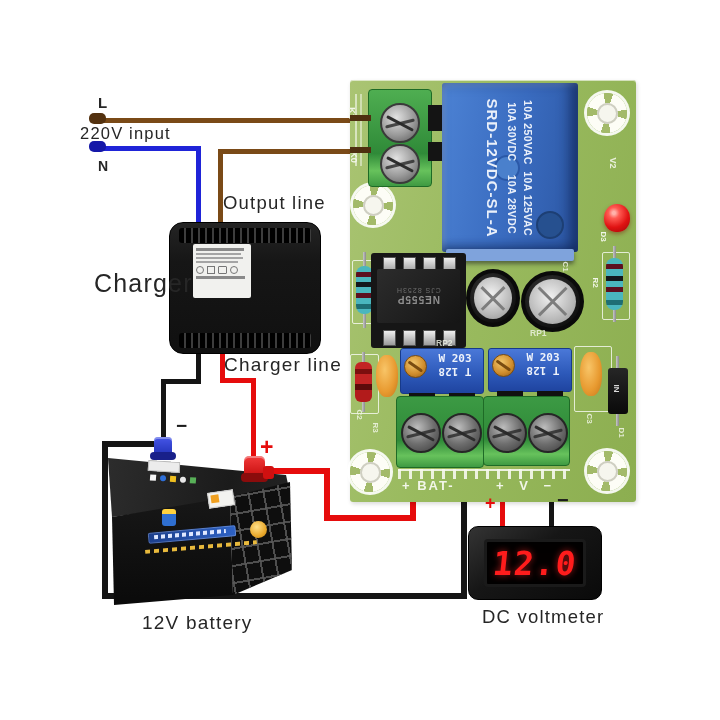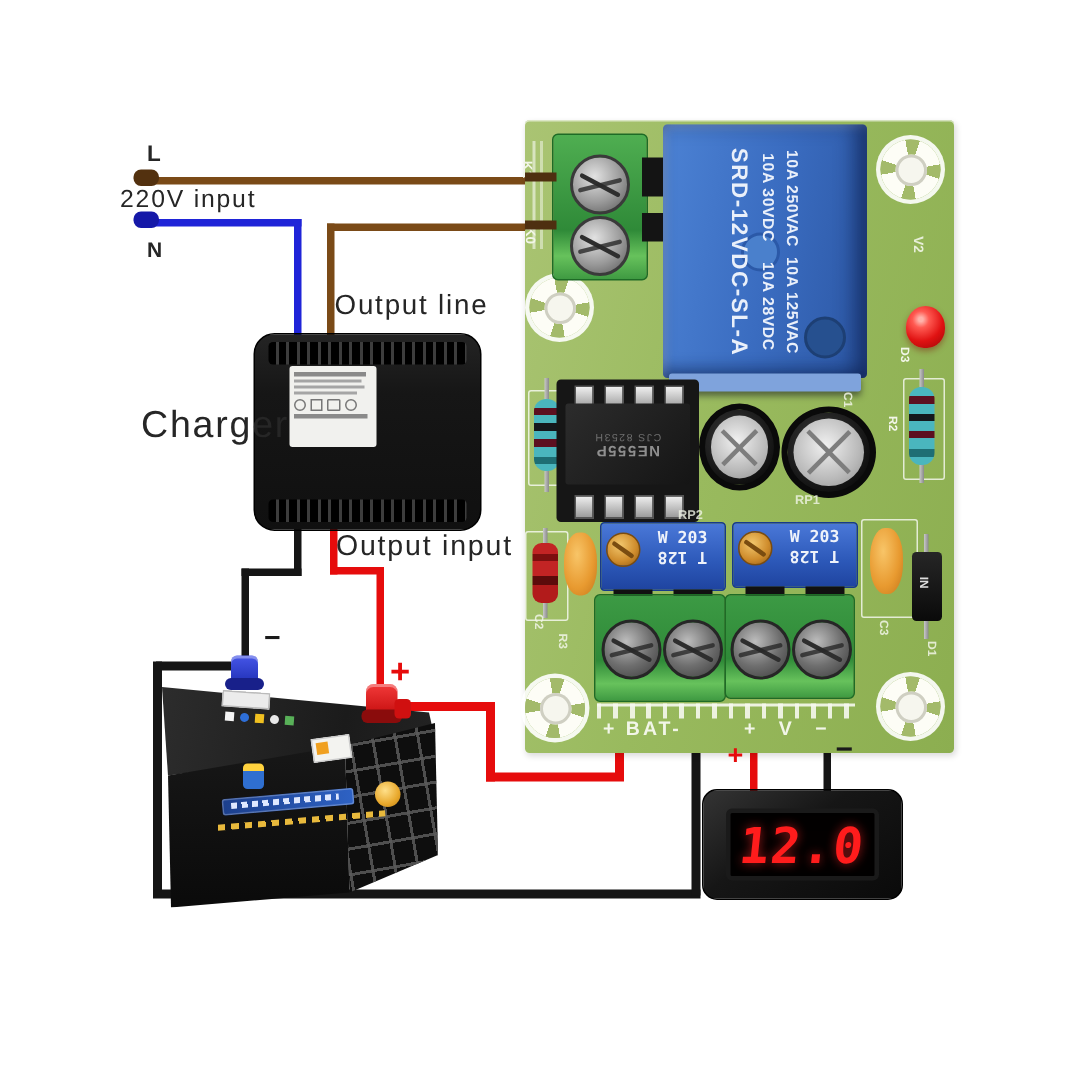--- a/index.html
+++ b/index.html
@@ -174,21 +174,21 @@
     <div class="abs" style="left:230px;top:272px;width:22px;height:44px;border-radius:45%;
                 background:radial-gradient(ellipse at 40% 35%,#f8c568,#e89a30 58%,#c4761a);"></div>
     <div class="abs" style="left:258px;top:288px;width:20px;height:46px;border-radius:3px;background:linear-gradient(180deg,#262626,#0a0a0a);">
       <div class="lead" style="left:8px;top:-12px;height:12px;"></div>
       <div class="lead" style="left:8px;bottom:-12px;height:12px;"></div>
       <div class="rot90 abs" style="left:4px;top:16px;color:#ddd;font-size:8px;font-weight:bold;">IN</div>
     </div>
     <div class="silk rot90" style="left:234px;top:334px;font-size:8px;opacity:.85;">C3</div>
     <div class="silk rot90" style="left:266px;top:348px;font-size:8px;opacity:.85;">D1</div>
 
-    <div class="silk" style="left:86px;top:258px;font-size:8.5px;opacity:.8;margin-left:16px;">RP2</div>
+    <div class="silk" style="left:86px;top:258px;font-size:8.5px;opacity:.8;">RP2</div>
     <div class="silk" style="left:180px;top:248px;font-size:8.5px;opacity:.8;">RP1</div>
     <div class="abs" style="left:50px;top:268px;width:82px;height:44px;border-radius:3px;border:1px solid #173a8a;
                 background:linear-gradient(180deg,#4a78d8,#2c58b8 60%,#1f44a0);">
       <div class="gscrew" style="left:3px;top:6px;width:21px;height:21px;"></div>
       <div class="abs" style="left:28px;top:3px;width:52px;text-align:center;color:#eef2fa;font-family:'DejaVu Sans Mono',monospace;">
         <div style="font-size:11px;font-weight:bold;">W 203</div>
         <div class="rot180" style="font-size:11px;font-weight:bold;">T 128</div>
       </div>
       <div class="abs" style="left:8px;bottom:-12px;width:26px;height:12px;background:#111;"></div>
       <div class="abs" style="left:48px;bottom:-12px;width:26px;height:12px;background:#111;"></div>
@@ -291,19 +291,21 @@
       <span style="font-family:'DejaVu Sans Mono',monospace;font-weight:bold;font-size:33px;color:#ff1c1c;
                    transform:skewX(-6deg);letter-spacing:1px;text-shadow:0 0 7px rgba(255,40,40,.6);">12.0</span>
     </div>
   </div>
 
   <div class="lbl" style="left:98px;top:94px;font-size:15px;font-weight:bold;">L</div>
   <div class="lbl" style="left:80px;top:124px;font-size:16.5px;">220V input</div>
   <div class="lbl" style="left:98px;top:158px;font-size:14px;font-weight:bold;">N</div>
   <div class="lbl" style="left:223px;top:192px;font-size:18.5px;">Output line</div>
   <div class="lbl" style="left:94px;top:269px;font-size:25px;">Charger</div>
-  <div class="lbl" style="left:224px;top:354px;font-size:19px;">Output input</div>
+  <div class="lbl" style="left:224px;top:354px;font-size:19px;">Charger line</div>
+  <div class="lbl" style="left:142px;top:612px;font-size:19px;">12V battery</div>
+  <div class="lbl" style="left:482px;top:606px;font-size:18.5px;">DC voltmeter</div>
   <div class="lbl" style="left:176px;top:415px;font-size:19px;font-weight:bold;color:#1a1a1a;">−</div>
   <div class="lbl" style="left:260px;top:434px;font-size:23px;font-weight:bold;color:#e60c0c;">+</div>
   <div class="lbl" style="left:485px;top:493px;font-size:18px;font-weight:bold;color:#e60c0c;">+</div>
   <div class="lbl" style="left:557px;top:489px;font-size:20px;font-weight:bold;color:#1a1a1a;">−</div>
 
 </div>
 
 </body></html>

